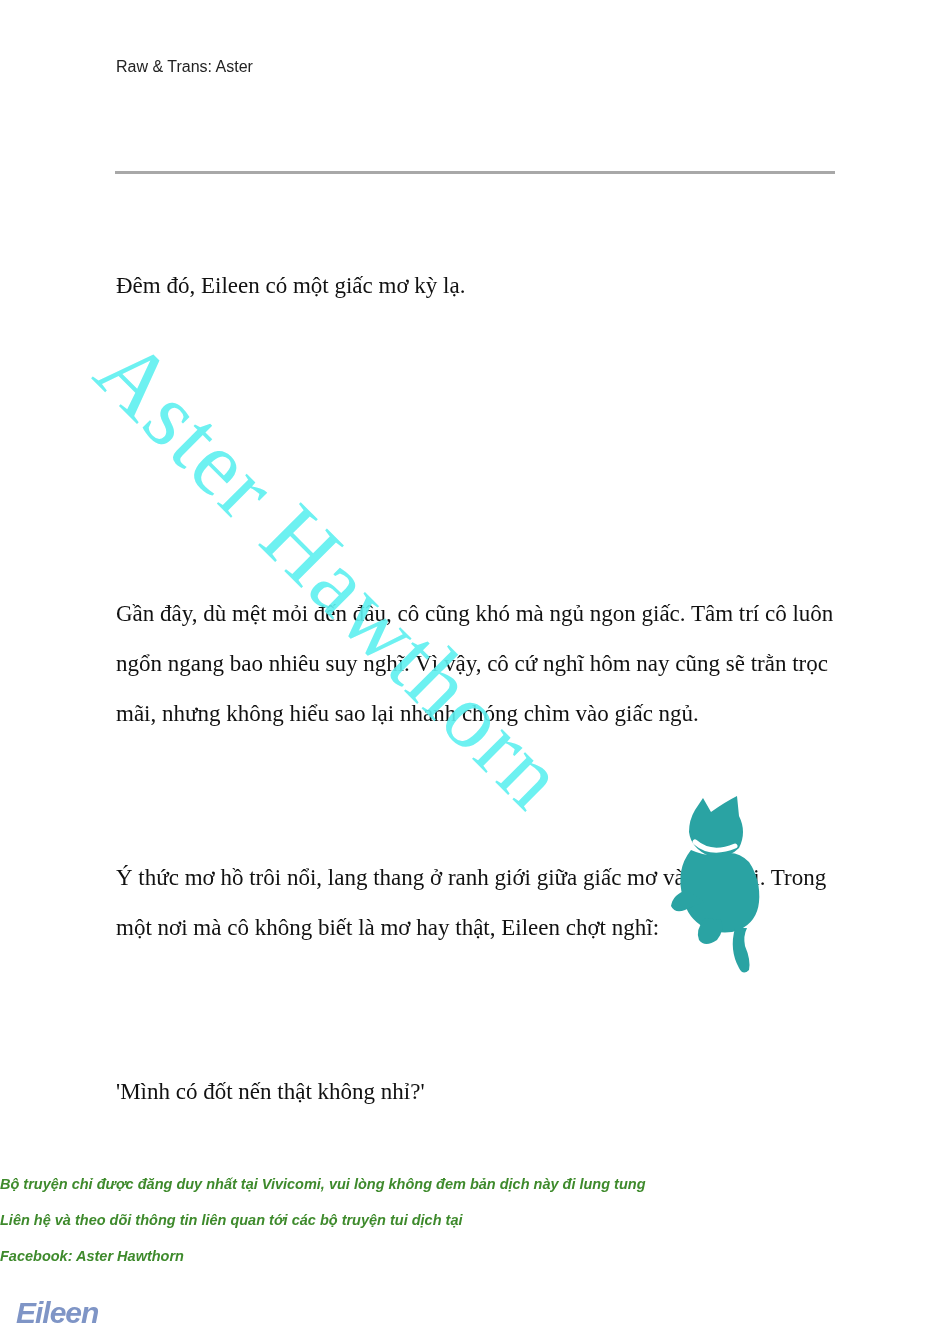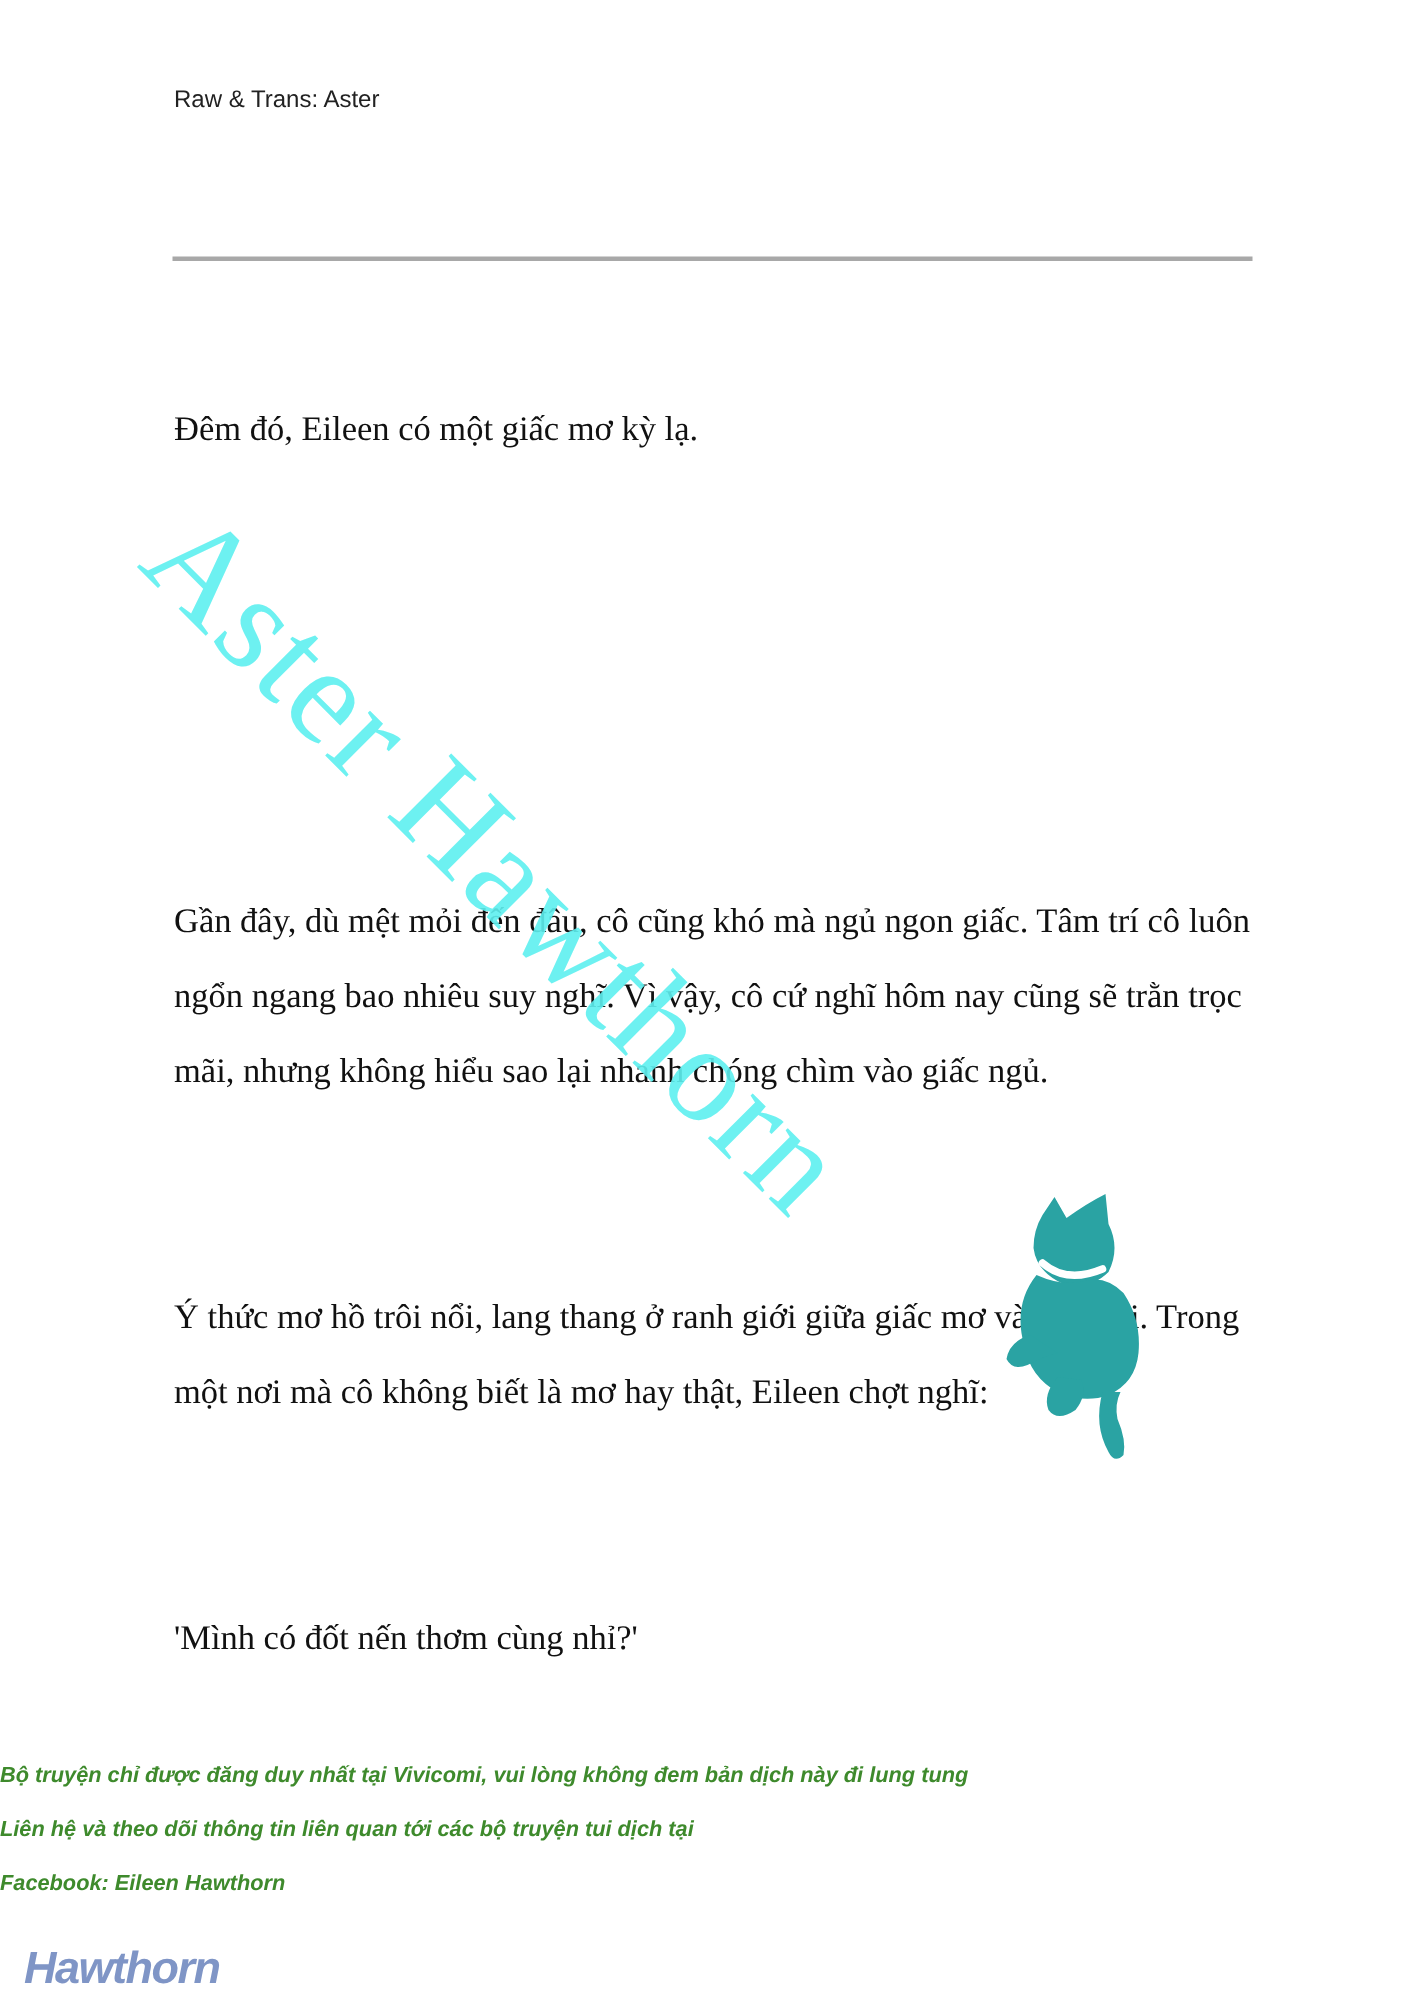--- a/index.html
+++ b/index.html
@@ -112,21 +112,21 @@
 <body>
 
 <div class="page">
 
   <div class="header-text">Raw &amp; Trans: Aster</div>
   <div class="header-rule"></div>
 
   <p class="body-text p1">Đêm đó, Eileen có một giấc mơ kỳ lạ.</p>
   <p class="body-text p3">Gần đây, dù mệt mỏi đến đâu, cô cũng khó mà ngủ ngon giấc. Tâm trí cô luôn ngổn ngang bao nhiêu suy nghĩ. Vì vậy, cô cứ nghĩ hôm nay cũng sẽ trằn trọc mãi, nhưng không hiểu sao lại nhanh chóng chìm vào giấc ngủ.</p>
   <p class="body-text p4">Ý thức mơ hồ trôi nổi, lang thang ở ranh giới giữa giấc mơ và thực tại. Trong một nơi mà cô không biết là mơ hay thật, Eileen chợt nghĩ:</p>
-  <p class="body-text p5">'Mình có đốt nến thơm cùng nhỉ?'</p>
+  <p class="body-text p5">'Mình có đốt nến thật không nhỉ?'</p>
 
   <div class="watermark-wrap">
     <div class="watermark" style="left:150px; top:318px;">Aster Hawthorn</div>
   </div>
 
   <svg class="cat" viewBox="0 0 120 190" xmlns="http://www.w3.org/2000/svg">
     <g fill="#2aa3a3">
 
       <path d="M30 20 L38 8 L46 22 Q60 12 72 6 L74 26 Q82 42 74 58 Q62 70 44 66 Q26 58 24 42 Q24 30 30 20 Z"></path>
 
@@ -137,17 +137,17 @@
       <path d="M40 128 Q30 140 34 150 Q40 158 52 150 Q60 140 56 130 Z"></path>
 
       <path d="M70 138 Q64 160 74 178 Q78 186 84 180 Q86 170 80 156 Q78 146 82 138 Z"></path>
     </g>
 
     <path d="M30 52 Q46 66 70 56" stroke="#ffffff" stroke-width="5" fill="none" stroke-linecap="round"></path>
   </svg>
 
   <div class="footer-line f1">Bộ truyện chỉ được đăng duy nhất tại Vivicomi, vui lòng không đem bản dịch này đi lung tung</div>
   <div class="footer-line f2">Liên hệ và theo dõi thông tin liên quan tới các bộ truyện tui dịch tại</div>
-  <div class="footer-line f3">Facebook: Eileen Hawthorn</div>
+  <div class="footer-line f3">Facebook: Aster Hawthorn</div>
 
-  <div class="logo">Hawthorn</div>
+  <div class="logo">Eileen</div>
 
 </div>
 
 </body></html>

